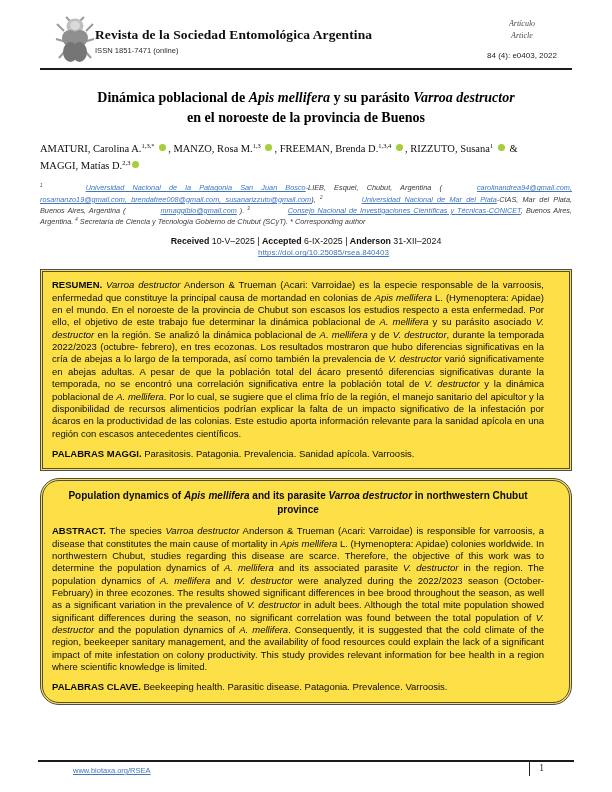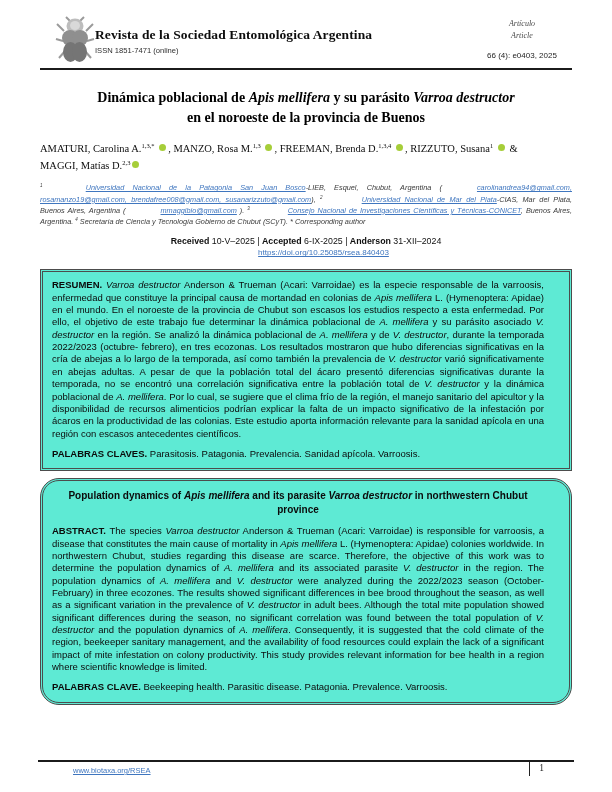--- a/index.html
+++ b/index.html
@@ -37,21 +37,21 @@
   .sup { vertical-align:super; font-size:62%; line-height:0; }
   .lnk { color:#3f76bf; text-decoration:underline; cursor:pointer; font-style:inherit;padding-left:35px; }
   .bd { font-weight:bold; }
   .it { font-style:italic; }
 
   .dates { margin-top:9px; text-align:center; font-size:8.8px; color:#101010; }
   .doi-line { text-align:center; font-size:8px; margin-top:2px; }
 
   
   .box {
-    margin-top:12px; background:#5eead4; border:3px double #4c4c4c;
+    margin-top:12px; background:#fde047; border:3px double #4c4c4c;
     padding:7px 25px 8px 9px;
   }
   .box p { margin:0; font-size:9.5px; line-height:1.3; text-align:justify; color:#0b0b0b; }
   .keywords { margin-top:8px !important; }
   .box2 { margin-top:7px;border-radius:19px; }
   .en-title { text-align:center; font-weight:bold; font-size:10px; line-height:1.4; margin:1px 6px 8px 6px; color:#0b0b0b; }
 
   
   .footer { position:absolute; left:38px; right:38px; top:760px; }
   .footer-rule { border-top:2px solid #1b1b1b; }
@@ -86,35 +86,35 @@
       <ellipse cx="24.5" cy="36" rx="7.5" ry="10" fill="#757575"></ellipse>
       <ellipse cx="20" cy="9.5" rx="5" ry="4.5" fill="#d9d9d9"></ellipse>
     </svg>
     <div class="mast-text">
       <div class="journal-title">Revista de la Sociedad Entomológica Argentina</div>
       <div class="issn">ISSN 1851-7471 (online)</div>
     </div>
     <div class="mast-right">
       <div class="article-label">Artículo</div>
       <div class="article-label">Article</div>
-      <div class="citation">66 (4): e0403, 2025</div>
+      <div class="citation">84 (4): e0403, 2022</div>
     </div>
   </div>
   <div class="header-rule"></div>
 
   <div class="paper-title"><span>Dinámica poblacional de </span><span class="it">Apis mellifera</span><span> y su parásito </span><span class="it">Varroa destructor</span><br><span>en el noroeste de la provincia de Buenos</span></div>
   <div class="authors"><span>AMATURI, Carolina A.</span><span class="sup">1,3,*</span><span> </span><span class="orcid"></span><span>, MANZO, Rosa M.</span><span class="sup">1,3</span><span> </span><span class="orcid"></span><span>, FREEMAN, Brenda D.</span><span class="sup">1,3,4</span><span> </span><span class="orcid"></span><span>, RIZZUTO, Susana</span><span class="sup">1</span><span> </span><span class="orcid"></span><span> &amp;</span><br><span>MAGGI, Matías D.</span><span class="sup">2,3</span><span class="orcid"></span></div>
   <div class="affiliations"><span class="sup">1</span><span> </span><a class="lnk">Universidad Nacional de la Patagonia San Juan Bosco</a><span>-LIEB, Esquel, Chubut, Argentina (</span><a class="lnk">carolinandrea94@gmail.com, rosamanzo19@gmail.com, brendafree008@gmail.com, susanarizzuto@gmail.com</a><span>), </span><span class="sup">2</span><span> </span><a class="lnk">Universidad Nacional de Mar del Plata</a><span>-CIAS, Mar del Plata, Buenos Aires, Argentina (</span><a class="lnk">mmaggibio@gmail.com</a><span> ). </span><span class="sup">3</span><span> </span><a class="lnk">Consejo Nacional de Investigaciones Científicas y Técnicas-CONICET</a><span>, Buenos Aires, Argentina. </span><span class="sup">4</span><span> Secretaría de Ciencia y Tecnología Gobierno de Chubut (SCyT). * Corresponding author</span></div>
 
   <div class="dates"><span class="bd">Received</span><span> 10-V–2025 | </span><span class="bd">Accepted</span><span> 6-IX-2025 | </span><span class="bd">Anderson</span><span> 31-XII–2024</span></div>
   <div class="doi-line"><a class="lnk">https://doi.org/10.25085/rsea.840403</a></div>
 
   <div class="box">
     <p><span class="bd">RESUMEN. </span><span class="it">Varroa destructor</span><span> Anderson &amp; Trueman (Acari: Varroidae) es la especie responsable de la varroosis, enfermedad que constituye la principal causa de mortandad en colonias de </span><span class="it">Apis mellifera</span><span> L. (Hymenoptera: Apidae) en el mundo. En el noroeste de la provincia de Chubut son escasos los estudios respecto a esta enfermedad. Por ello, el objetivo de este trabajo fue determinar la dinámica poblacional de </span><span class="it">A. mellifera</span><span> y su parásito asociado </span><span class="it">V. destructor</span><span> en la región. Se analizó la dinámica poblacional de </span><span class="it">A. mellifera</span><span> y de </span><span class="it">V. destructor</span><span>, durante la temporada 2022/2023 (octubre- febrero), en tres ecozonas. Los resultados mostraron que hubo diferencias significativas en la cría de abejas a lo largo de la temporada, así como también la prevalencia de </span><span class="it">V. destructor</span><span> varió significativamente en abejas adultas. A pesar de que la población total del ácaro presentó diferencias significativas durante la temporada, no se encontró una correlación significativa entre la población total de </span><span class="it">V. destructor</span><span> y la dinámica poblacional de </span><span class="it">A. mellifera</span><span>. Por lo cual, se sugiere que el clima frío de la región, el manejo sanitario del apicultor y la disponibilidad de recursos alimenticios podrían explicar la falta de un impacto significativo de la infestación por ácaros en la productividad de las colonias. Este estudio aporta información relevante para la sanidad apícola en una región con escasos antecedentes científicos.</span></p>
-    <p class="keywords"><span class="bd">PALABRAS CLAVES. </span><span>Parasitosis. Patagonia. Prevalencia. Sanidad apícola. Varroosis.</span></p>
+    <p class="keywords"><span class="bd">PALABRAS MAGGI. </span><span>Parasitosis. Patagonia. Prevalencia. Sanidad apícola. Varroosis.</span></p>
   </div>
 
   <div class="box box2">
     <div class="en-title"><span class="bd">Population dynamics of </span><span class="it bd">Apis mellifera</span><span class="bd"> and its parasite </span><span class="it bd">Varroa destructor</span><span class="bd"> in northwestern Chubut province</span></div>
     <p><span class="bd">ABSTRACT. </span><span>The species </span><span class="it">Varroa destructor</span><span> Anderson &amp; Trueman (Acari: Varroidae) is responsible for varroosis, a disease that constitutes the main cause of mortality in </span><span class="it">Apis mellifera</span><span> L. (Hymenoptera: Apidae) colonies worldwide. In northwestern Chubut, studies regarding this disease are scarce. Therefore, the objective of this work was to determine the population dynamics of </span><span class="it">A. mellifera</span><span> and its associated parasite </span><span class="it">V. destructor</span><span> in the region. The population dynamics of </span><span class="it">A. mellifera</span><span> and </span><span class="it">V. destructor</span><span> were analyzed during the 2022/2023 season (October-February) in three ecozones. The results showed significant differences in bee brood throughout the season, as well as a significant variation in the prevalence of </span><span class="it">V. destructor</span><span> in adult bees. Although the total mite population showed significant differences during the season, no significant correlation was found between the total population of </span><span class="it">V. destructor</span><span> and the population dynamics of </span><span class="it">A. mellifera</span><span>. Consequently, it is suggested that the cold climate of the region, beekeeper sanitary management, and the availability of food resources could explain the lack of a significant impact of mite infestation on colony productivity. This study provides relevant information for bee health in a region where scientific knowledge is limited.</span></p>
     <p class="keywords"><span class="bd">PALABRAS CLAVE. </span><span>Beekeeping health. Parasitic disease. Patagonia. Prevalence. Varroosis.</span></p>
   </div>
 
 </div>
 

